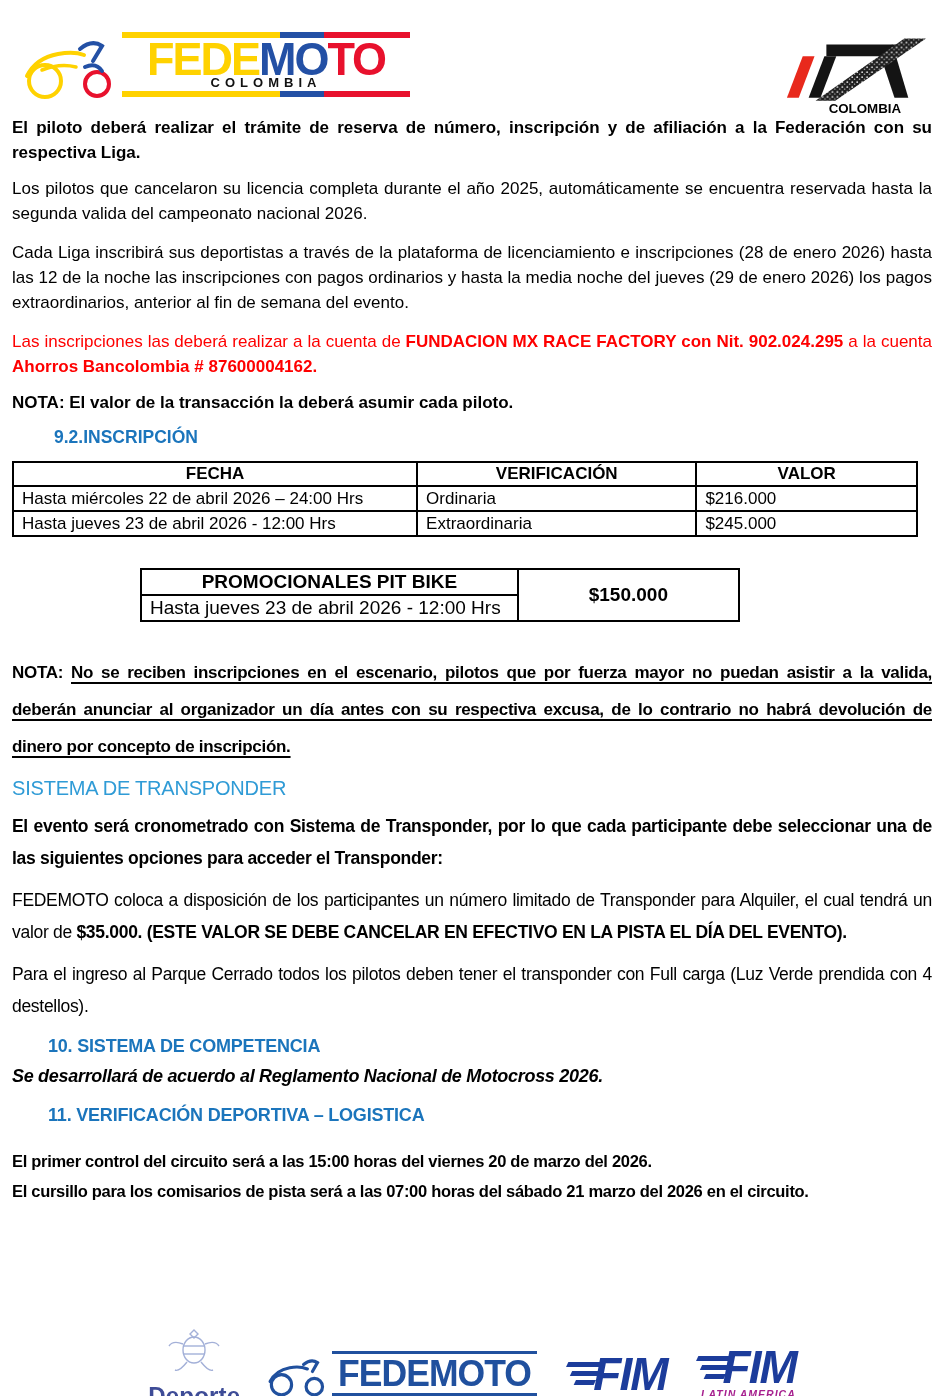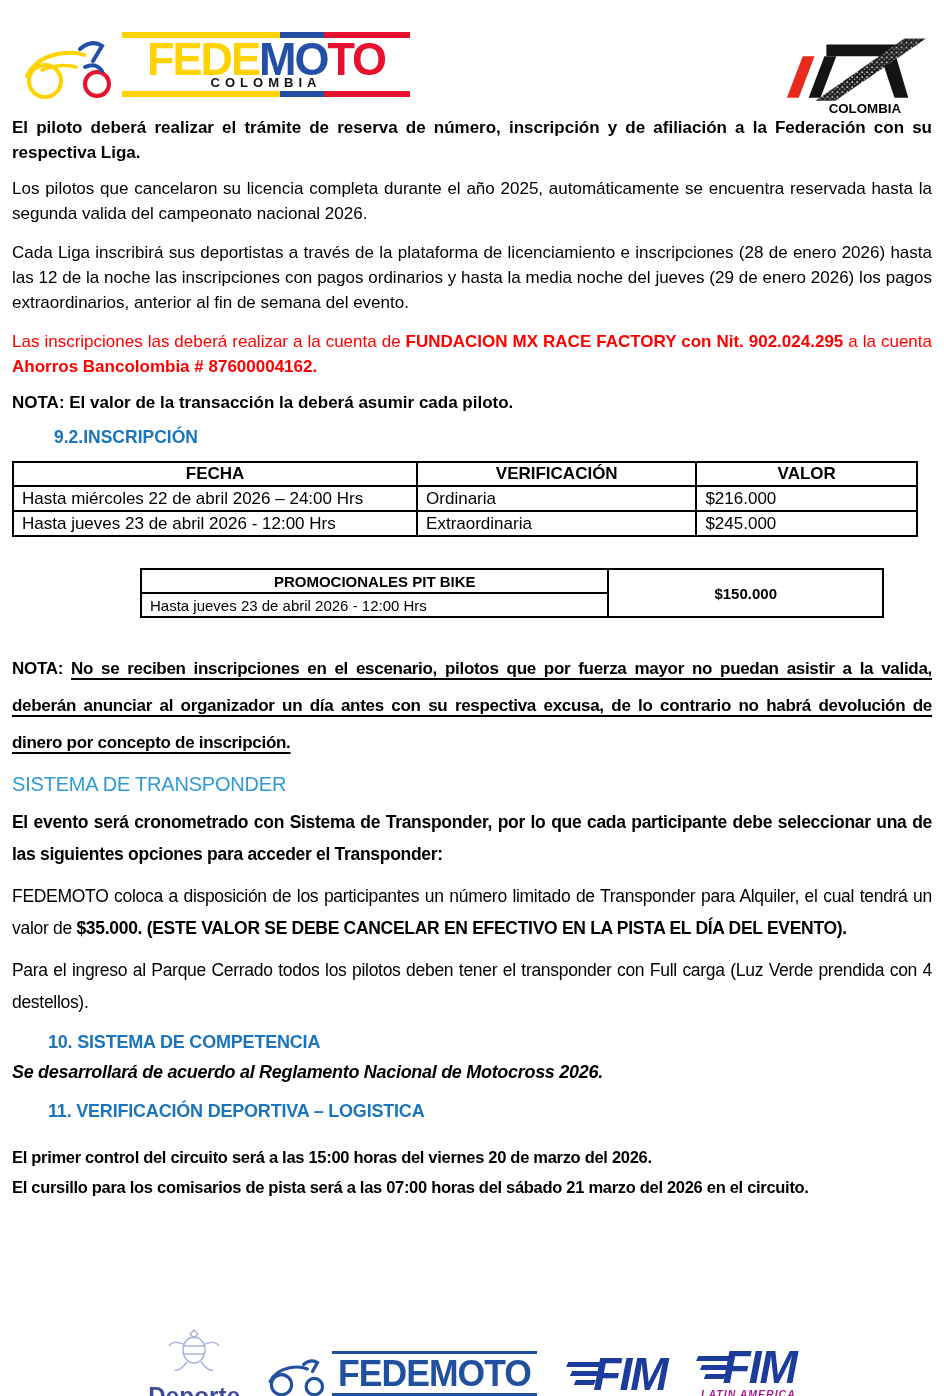--- a/index.html
+++ b/index.html
@@ -29,21 +29,21 @@
   .h-blue { color:#1B75BC; font-weight:bold; font-size:17.5px; margin-top:14px; margin-left:42px; }
   .h-blue2 { color:#1B75BC; font-weight:bold; font-size:18px; margin-left:36px; letter-spacing:-0.2px; }
   .h-lightblue { color:#2F9BD6; font-size:20px; font-weight:400; margin-top:12px; letter-spacing:-0.2px; }
 
   
   table { border-collapse:collapse; }
   .t1 { width:906px; margin-top:13px; font-size:17px; }
   .t1 th, .t1 td { border:2px solid #000; padding:1px 8px; height:25px; }
   .t1 th { text-align:center; font-weight:bold; height:23px; }
   .t1 .c1{width:44.7%;} .t1 .c2{width:30.9%;} .t1 .c3{width:24.4%;}
-  .t2 { width:744px; margin:31px 0 0 128px; font-size:15px; }
+  .t2 { width:600px; margin:31px 0 0 128px; font-size:19px; }
   .t2 th, .t2 td { border:2px solid #000; padding:1px 8px; height:24px; }
   .t2 th { text-align:center; font-weight:bold; width:63%; }
   .t2 .val { text-align:center; font-weight:bold; vertical-align:middle; }
 
   
   .p-cal { font-size:17.5px; line-height:32px; text-align:justify; letter-spacing:-0.3px; }
   .p-nota2 { font-size:17px; font-weight:bold; line-height:37px; text-align:justify; letter-spacing:-0.3px; margin-top:32px; }
   .u { text-decoration:underline; text-decoration-thickness:2px; text-underline-offset:4px; }
   .mt10{margin-top:10px;} .mt14{margin-top:14px;}
   .p-italic { font-style:italic; font-weight:bold; font-size:18px; line-height:30px; letter-spacing:-0.3px; margin-top:4px; }

